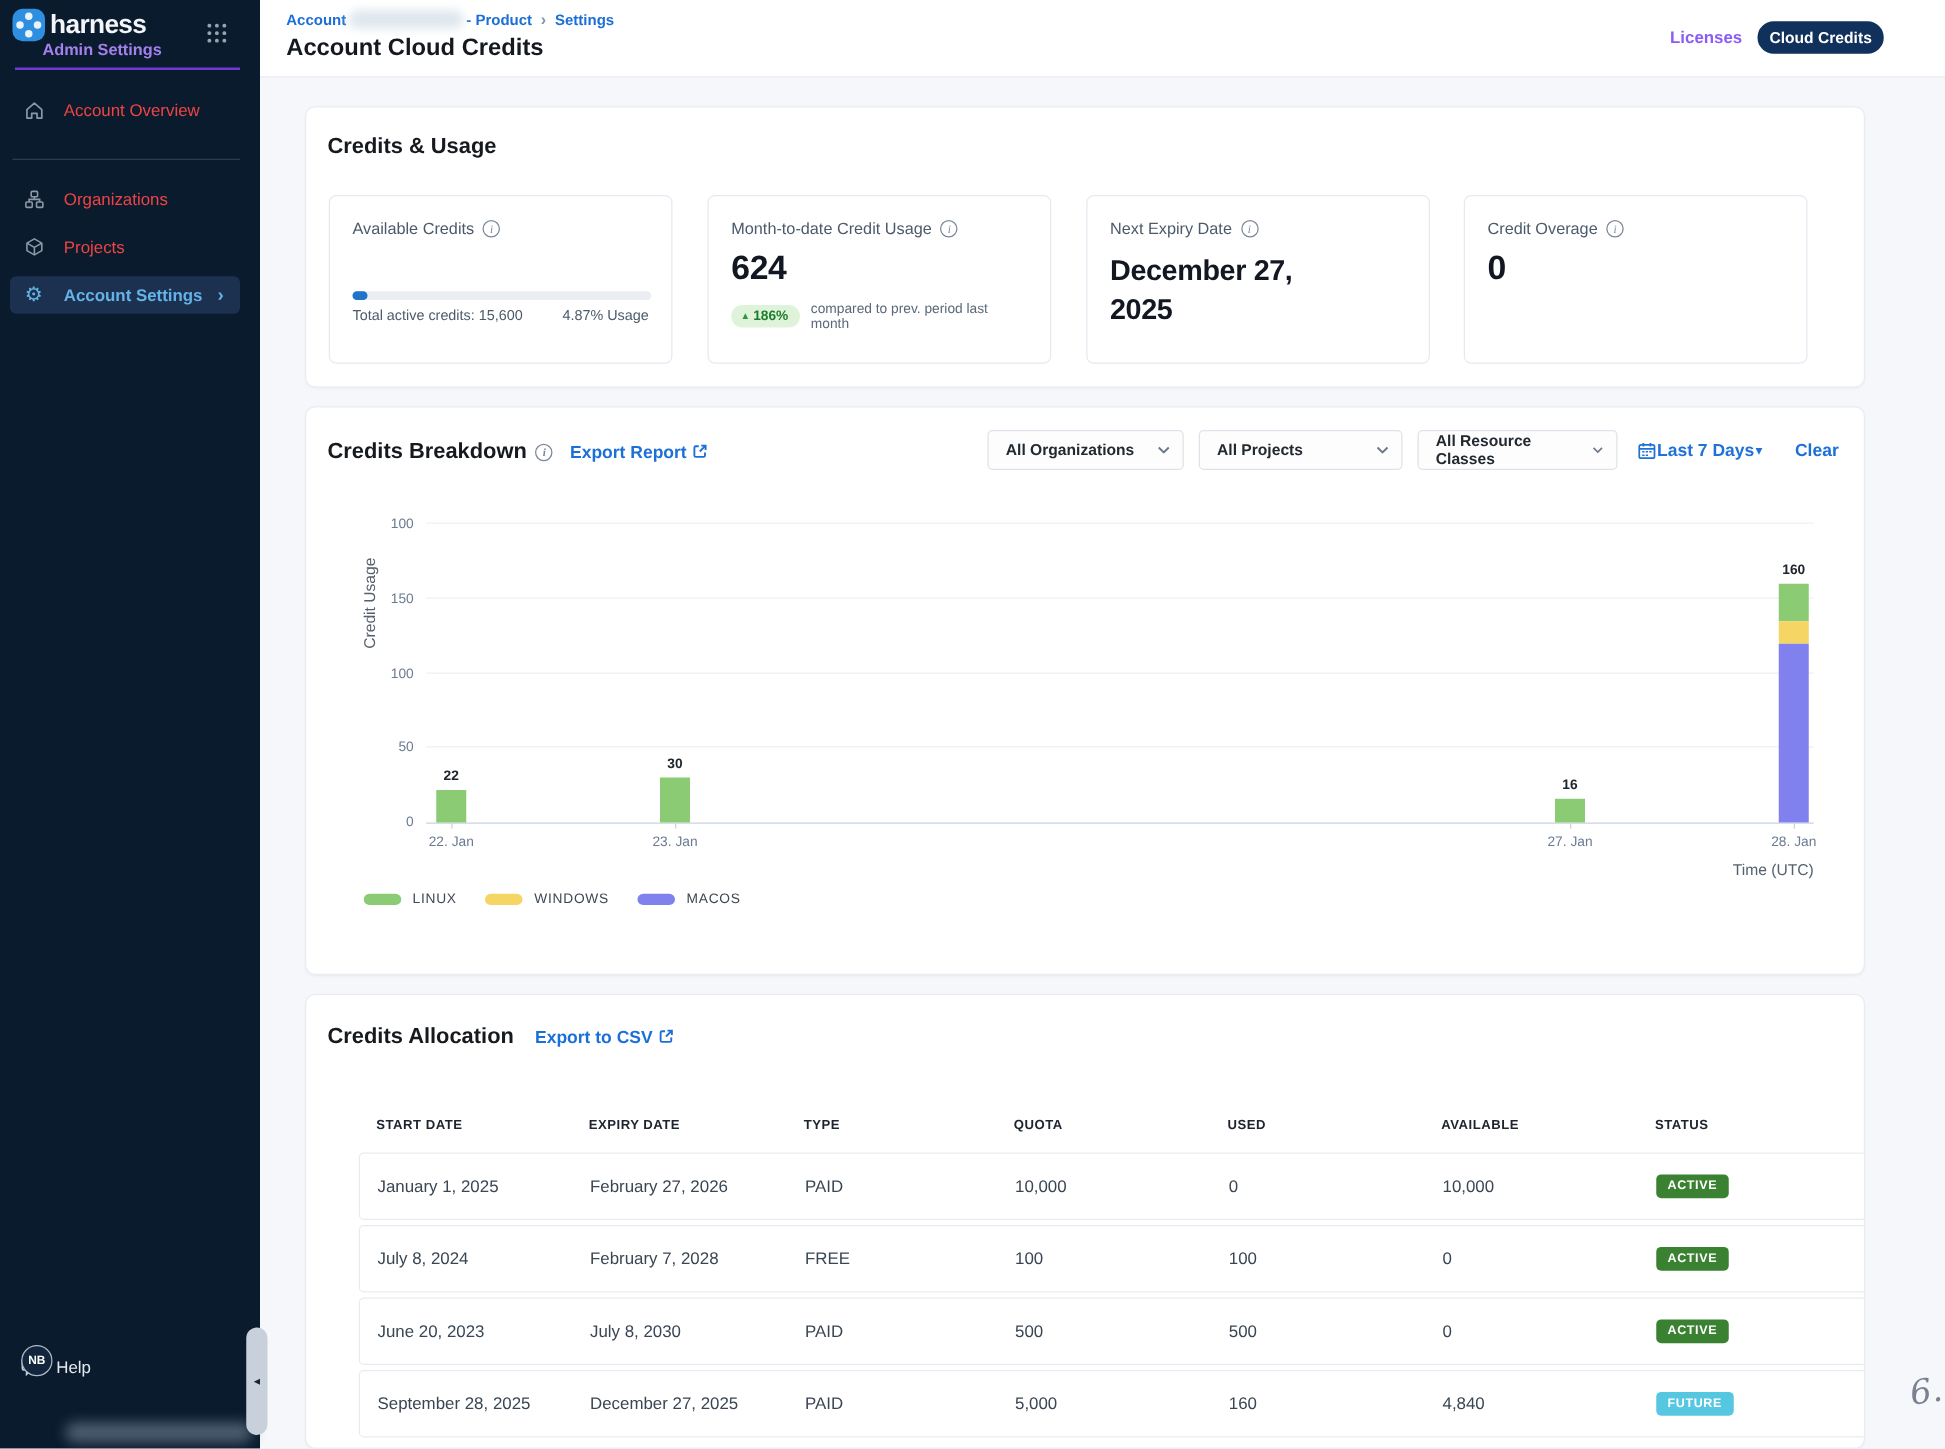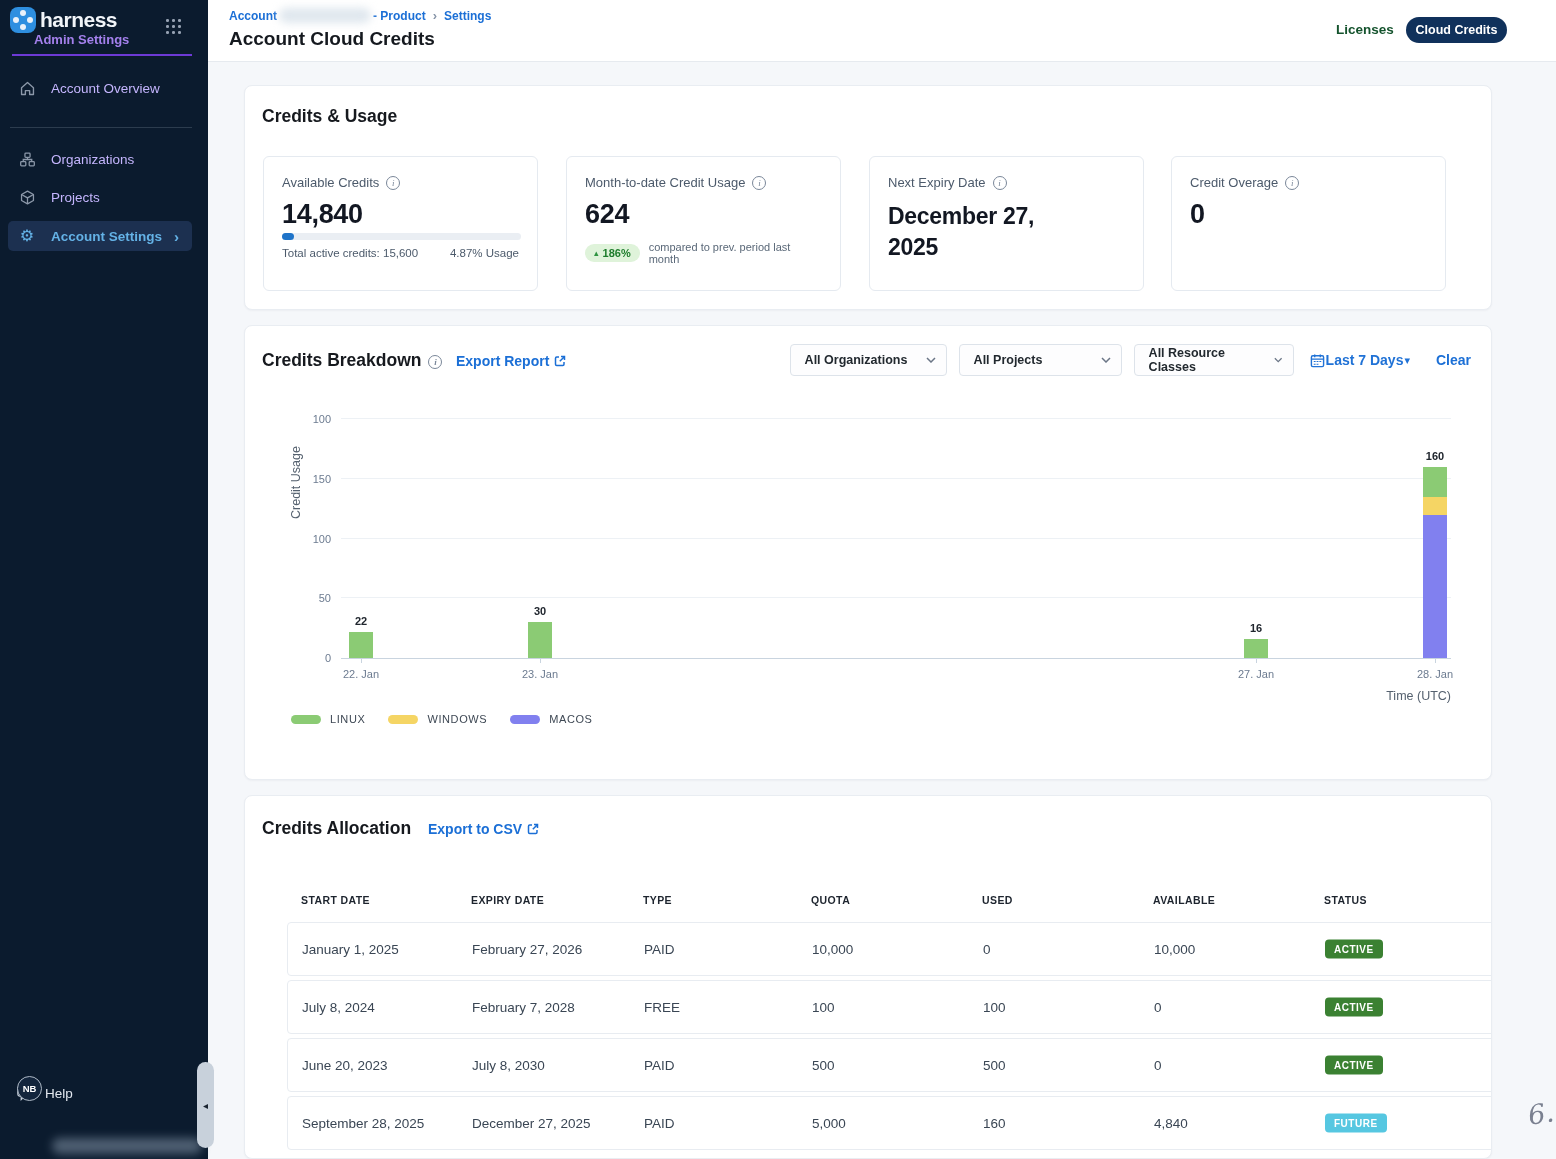--- a/index.html
+++ b/index.html
@@ -15,41 +15,41 @@
   .logo-icon i:nth-child(1){left:10px;top:3px} .logo-icon i:nth-child(2){left:3px;top:10px}
   .logo-icon i:nth-child(3){left:17px;top:10px} .logo-icon i:nth-child(4){left:10px;top:17px}
   .brand { color:#F2F5F9; font-size:21px; font-weight:bold; letter-spacing:-0.5px; margin-left:4px; }
   .brand-sub { position:absolute; left:34px; top:32px; color:#A480EC; font-size:13px; font-weight:bold; }
   .brand-rule { position:absolute; left:12px; top:54px; width:180px; height:2px; background:#6D3AD6; }
   .grid-icon { position:absolute; left:166px; top:19px; width:15px; height:15px; cursor:pointer; }
   .grid-icon i { position:absolute; width:2.6px; height:2.6px; border-radius:50%; background:#97A2B3; }
 
   .nav-item { position:absolute; left:8px; width:184px; height:30px; display:flex; align-items:center; border-radius:5px; cursor:pointer; }
   .nav-item .nicon { width:18px; height:18px; margin-left:10px; display:flex; align-items:center; justify-content:center; }
-  .nav-item .nlabel { color:#c4b5fd; font-size:13.5px; margin-left:15px; }
+  .nav-item .nlabel { color:#ef4444; font-size:13.5px; margin-left:15px; }
   .nav-item.active { background:#1C3050; }
   .nav-item.active .nlabel { color:#64B2E6; font-weight:bold; }
   .nav-chev { position:absolute; right:13px; color:#64B2E6; font-size:15px; font-weight:bold; }
   .side-div { position:absolute; left:10px; width:182px; height:1px; background:rgba(163,176,195,.22); }
   .gear-glyph { color:#64B2E6; font-size:16px; line-height:1; font-family:"DejaVu Sans", sans-serif; }
 
   .help-row { position:absolute; left:16px; top:1085px; display:flex; align-items:center; cursor:pointer; }
   .help-label { color:#E3E8EF; font-size:13.5px; margin-left:10px; }
   .avatar { position:absolute; left:17px; top:1076px; width:25px; height:25px; border-radius:50%; border:1.5px solid #AEB9C6; background:#13253C; color:#fff; font-size:9.5px; font-weight:bold; display:flex; align-items:center; justify-content:center; }
   .name-blur { position:absolute; left:52px; top:1138px; width:150px; height:16px; border-radius:9px; background:#5A6B7E; filter:blur(5px); opacity:.85; }
   .collapse-handle { position:absolute; left:197px; top:1062px; width:17px; height:86px; background:#C8D1DB; border-radius:9px; z-index:3; display:flex; align-items:center; justify-content:center; color:#1A2430; font-size:10px; cursor:pointer; font-family:"DejaVu Sans", sans-serif; }
 
   
   .header { position:absolute; left:208px; top:0; width:1348px; height:62px; background:#fff; border-bottom:1px solid #E6EAEF; z-index:1; }
   .breadcrumb { position:absolute; left:21px; top:8px; font-size:12px; font-weight:bold; color:#1B6FD6; display:flex; align-items:center; }
   .crumb { cursor:pointer; }
   .crumb-blur { display:inline-block; width:92px; height:15px; margin:0 2px; border-radius:8px; background:#DFE7EE; filter:blur(4px); }
   .crumb-sep { color:#8795A8; margin:0 7px; font-size:13px; }
   .page-title { position:absolute; left:21px; top:28px; font-size:19px; font-weight:bold; color:#15191F; }
-  .licenses-link { position:absolute; left:1128px; top:22px; color:#14532d; font-size:13.5px; font-weight:bold; cursor:pointer; }
+  .licenses-link { position:absolute; left:1128px; top:22px; color:#8b5cf6; font-size:13.5px; font-weight:bold; cursor:pointer; }
   .cc-pill { position:absolute; left:1198px; top:17px; width:101px; height:26px; border-radius:13px; background:#10315B; color:#fff; font-size:12.5px; font-weight:bold; display:flex; align-items:center; justify-content:center; cursor:pointer; }
 
   
   .section { position:absolute; left:244px; width:1248px; background:#fff; border:1px solid #E9EDF2; border-radius:8px; box-shadow:0 1px 2px rgba(16,24,40,.04); }
   .sec-title { position:absolute; left:17px; font-size:17.5px; font-weight:bold; color:#16191E; }
   .info-icon { display:inline-flex; width:14px; height:14px; border:1.2px solid #7A8799; border-radius:50%; color:#7A8799; font-size:9px; align-items:center; justify-content:center; font-family:"Liberation Serif", serif; font-style:italic; margin-left:7px; vertical-align:1px; cursor:pointer; }
 
   
   #sec-usage { top:85px; height:225px; }
   .stat-card { position:absolute; top:70px; width:275px; height:135px; border:1px solid #E5EAF0; border-radius:6px; background:#fff; padding:18px; }
@@ -206,21 +206,20 @@
   </header>
 
   <section class="section" id="sec-usage">
     <div class="sec-title" style="top:20px">Credits &amp; Usage</div>
 
     <div class="stat-card" style="left:18px">
       <div class="stat-label">
           <span>Available Credits</span>
           <span class="info-icon">i</span>
         </div>
-      <div class="stat-value">14,840</div>
       <div class="progress-track">
           <div class="progress-fill" id="usage-progress-fill" style="width: 4.87%;"></div>
         </div>
       <div class="stat-footer">
         <span>Total active credits: 15,600</span>
         <span>4.87% Usage</span>
       </div>
     </div>
 
     <div class="stat-card" style="left:321px">

